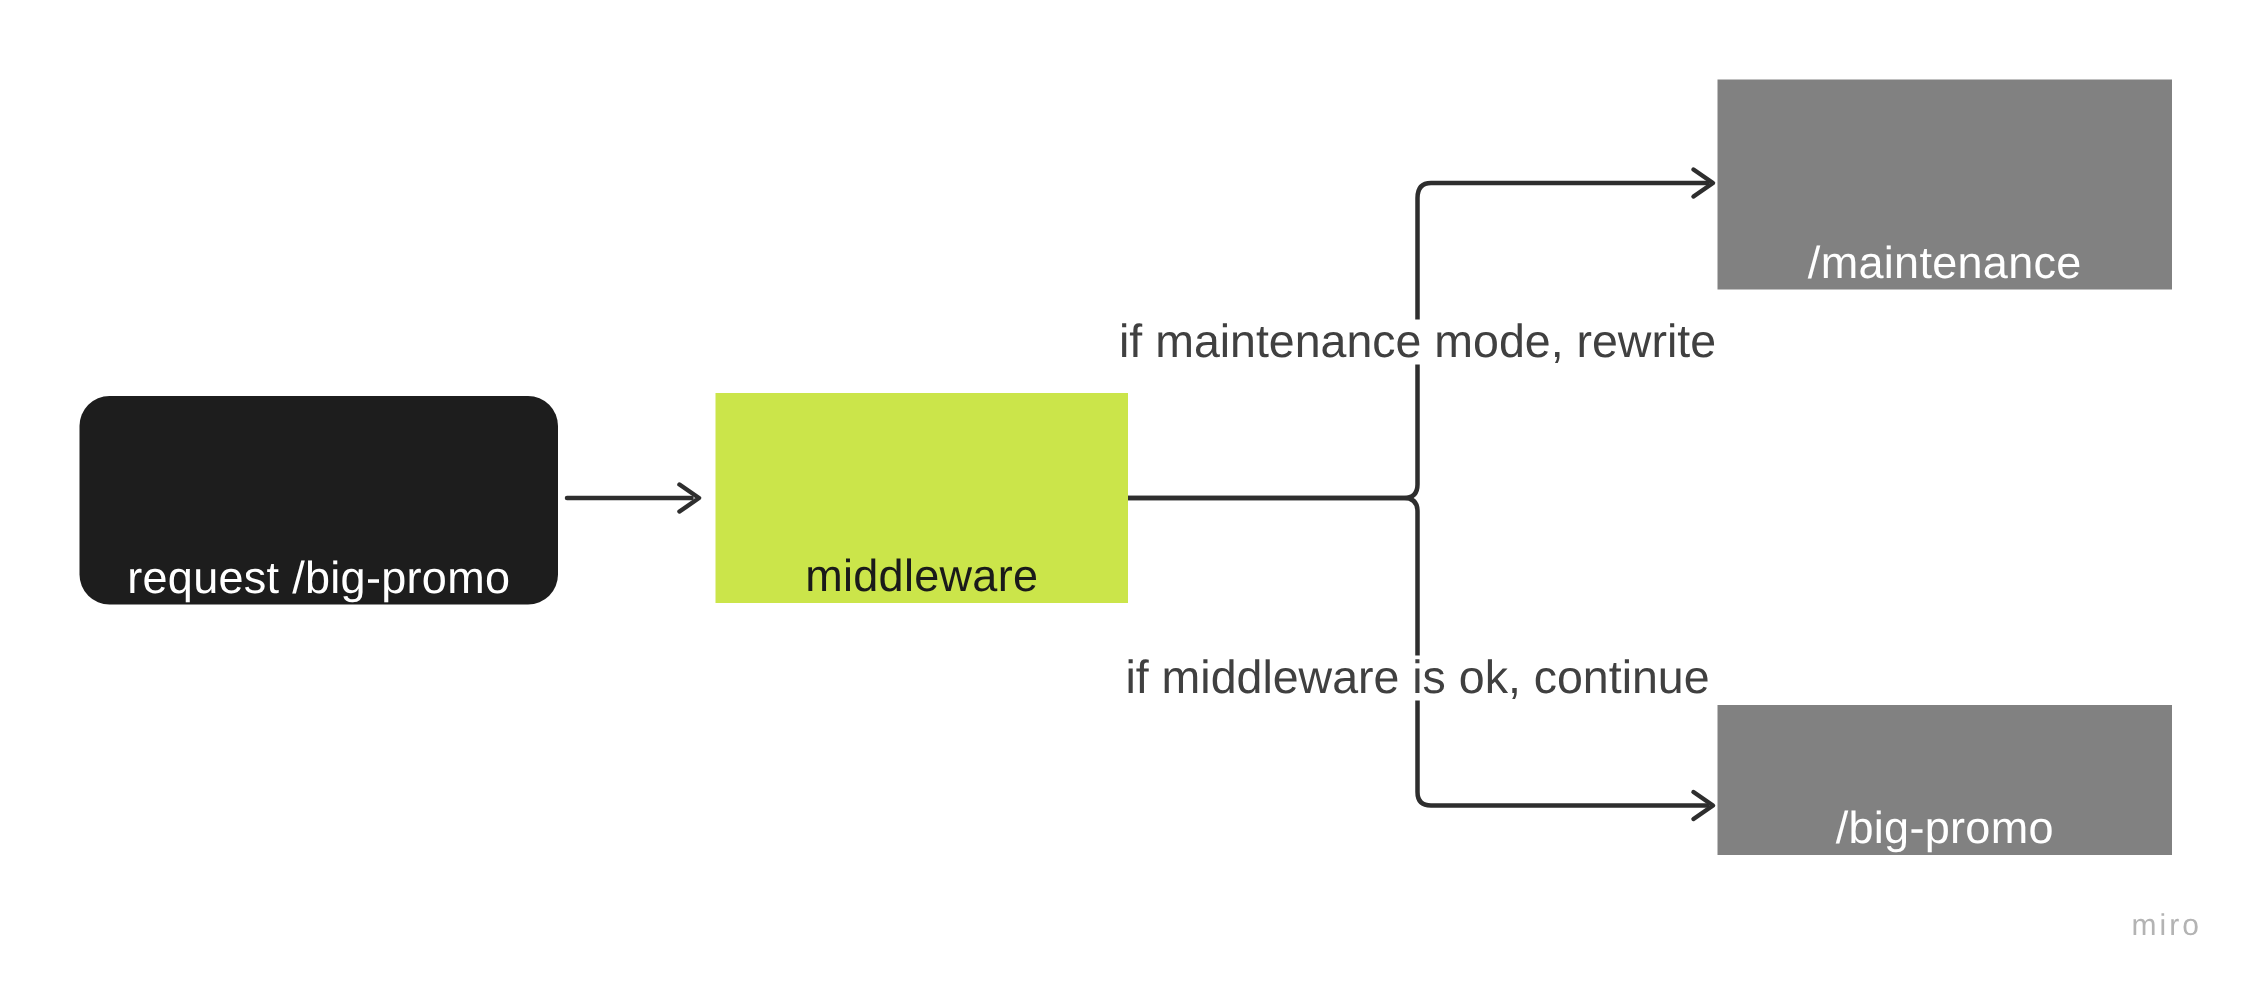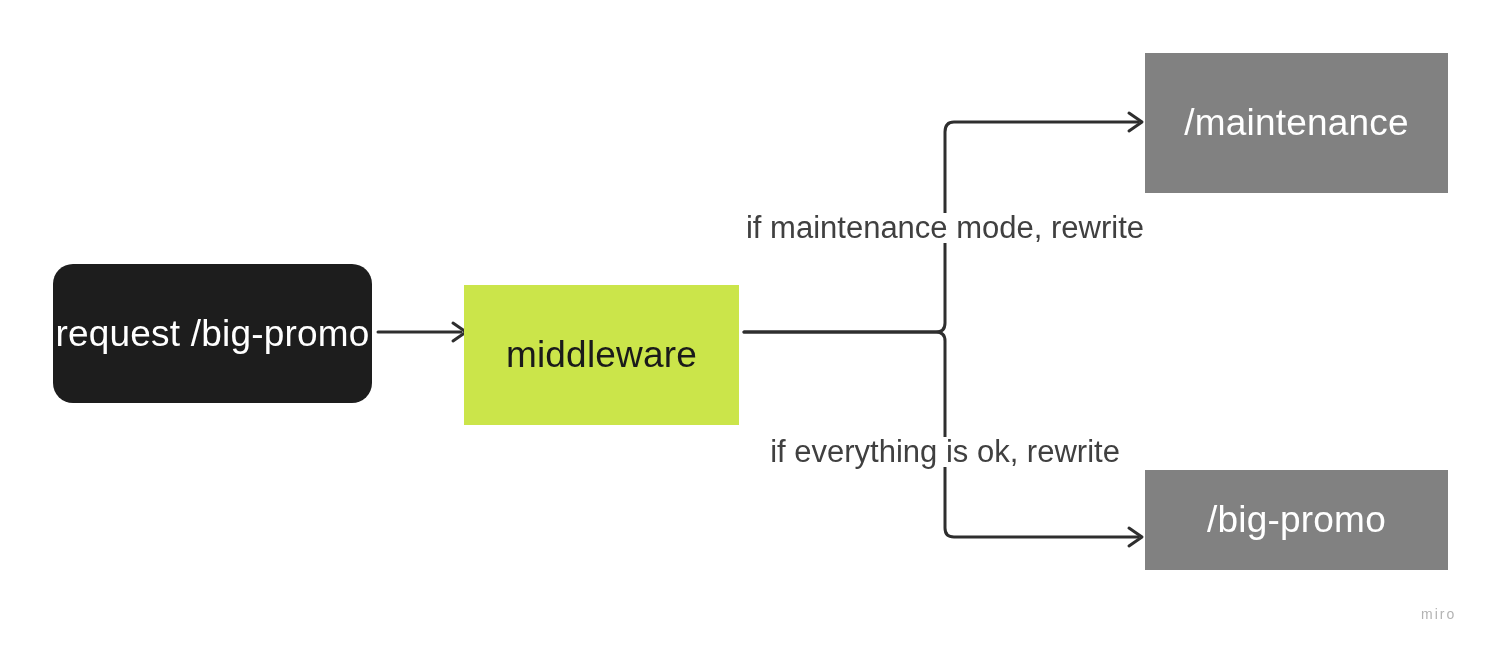--- a/index.html
+++ b/index.html
@@ -27,40 +27,39 @@
   svg.connectors polyline {
     fill: none;
     stroke: var(--connector, #2e2e2e);
     stroke-width: 3;
     stroke-linecap: round;
     stroke-linejoin: round;
   }
   .node {
     position: absolute;
     display: flex;
-    align-items: center;
+    align-items: flex-end;
     justify-content: center;
-    font-size: 37px;
+    font-size: 30px;
     letter-spacing: 0.2px;
     box-sizing: border-box;
     cursor: default;
   }
   .node-request {
     left: 53px; top: 264px;
     width: 319px; height: 139px;
     background: var(--node-request-bg, #1d1d1d);
     color: var(--node-request-text, #ffffff);
     border-radius: 20px;
   }
   .node-middleware {
-    left: 464px; top: 262px;
+    left: 477px; top: 262px;
     width: 275px; height: 140px;
     background: var(--node-middleware-bg, #cbe54a);
     color: var(--node-middleware-text, #1a1a1a);
-    margin-top: 23px;
   }
   .node-route {
     background: var(--node-route-bg, #818181);
     color: var(--node-route-text, #ffffff);
     width: 303px; height: 140px;
     left: 1145px;
   }
   .node-maintenance { top: 53px; }
   .node-bigpromo   { top: 470px; height: 100px; }
   .edge-label {
@@ -73,21 +72,21 @@
     line-height: 30px;
     padding: 0 5px;
     white-space: nowrap;
   }
   .edge-label-top    { top: 213px; }
   .edge-label-bottom { top: 437px; }
   .watermark {
     position: absolute;
     left: 1421px;
     top: 606px;
-    font-size: 14px;
+    font-size: 20px;
     letter-spacing: 2px;
     color: var(--watermark, #b3b3b3);
   }
 </style>
 </head>
 <body>
 
 <div class="canvas">
 
   <svg class="connectors" viewBox="0 0 1508 662">
@@ -119,17 +118,17 @@
   <div class="node node-route node-maintenance">
     <span>/maintenance</span>
   </div>
 
   <div class="node node-route node-bigpromo">
     <span>/big-promo</span>
   </div>
 
   <div class="edge-label edge-label-top">if maintenance mode, rewrite</div>
 
-  <div class="edge-label edge-label-bottom">if everything is ok, rewrite</div>
+  <div class="edge-label edge-label-bottom">if middleware is ok, continue</div>
 
   <div class="watermark">miro</div>
 
 </div>
 
 </body></html>

